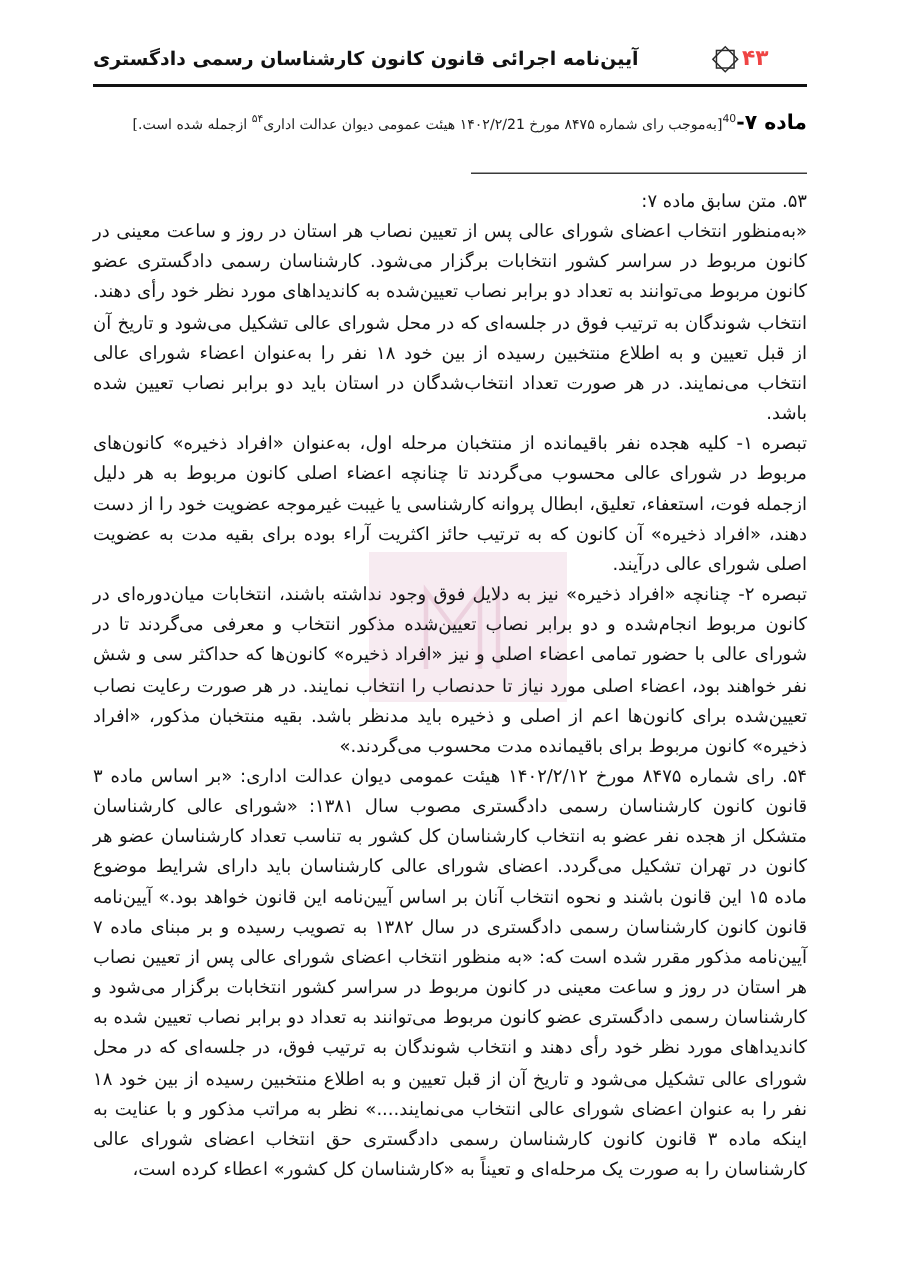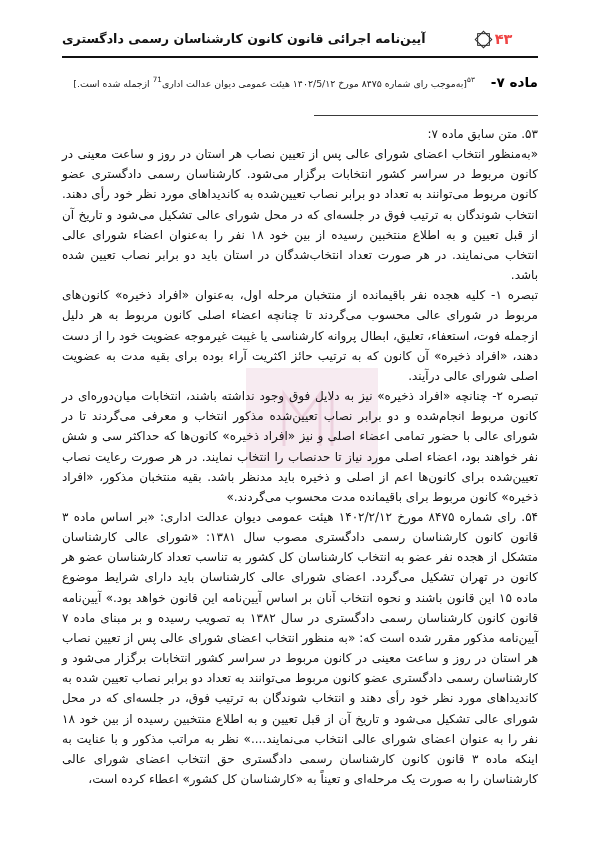--- a/index.html
+++ b/index.html
@@ -85,21 +85,20 @@
     direction: rtl;
     text-align: right;
     font-size: 11.2px;
     line-height: 1.5;
     white-space: nowrap;
   }
   .article-label {
     font-size: 13.6px;
     font-weight: 700;
     color: #000;
-    margin-left: 16px;
   }
   .article-note {
     font-size: 9.4px;
     color: #1c1c1c;
     letter-spacing: -0.1px;
   }
   sup.fn {
     font-size: 7.2px;
     vertical-align: super;
     line-height: 0;
@@ -185,21 +184,21 @@
           <rect x="4.6" y="4.6" width="14.8" height="14.8" transform="rotate(45 12 12)"></rect>
         </g>
       </svg>
     </div>
     <div class="header-pageno">۴۳</div>
   </div>
 
   <div class="header-rule"></div>
 
   <div class="article-line">
-    <span class="article-label">ماده ۷-</span><sup class="fn">۵۳</sup><span class="article-note">[به‌موجب رای شماره ۸۴۷۵ مورخ ۱۴۰۲/5/۱۲ هیئت عمومی دیوان عدالت اداری</span><sup class="fn">71</sup><span class="article-note"> ازجمله شده است.]</span>
+    <span class="article-label">ماده ۷-</span><sup class="fn">40</sup><span class="article-note">[به‌موجب رای شماره ۸۴۷۵ مورخ ۱۴۰۲/۲/21 هیئت عمومی دیوان عدالت اداری</span><sup class="fn">۵۴</sup><span class="article-note"> ازجمله شده است.]</span>
   </div>
 
   <div class="footnote-rule"></div>
 
   <div class="watermark">
     <div class="wm-band"></div>
     <svg viewBox="0 0 100 100" aria-hidden="true">
       <g fill="none" stroke="#e2b9cd" stroke-width="3">
         <path d="M22 78 L22 26 L40 50 L58 26 L58 78"></path>
         <path d="M70 26 L70 78"></path>

